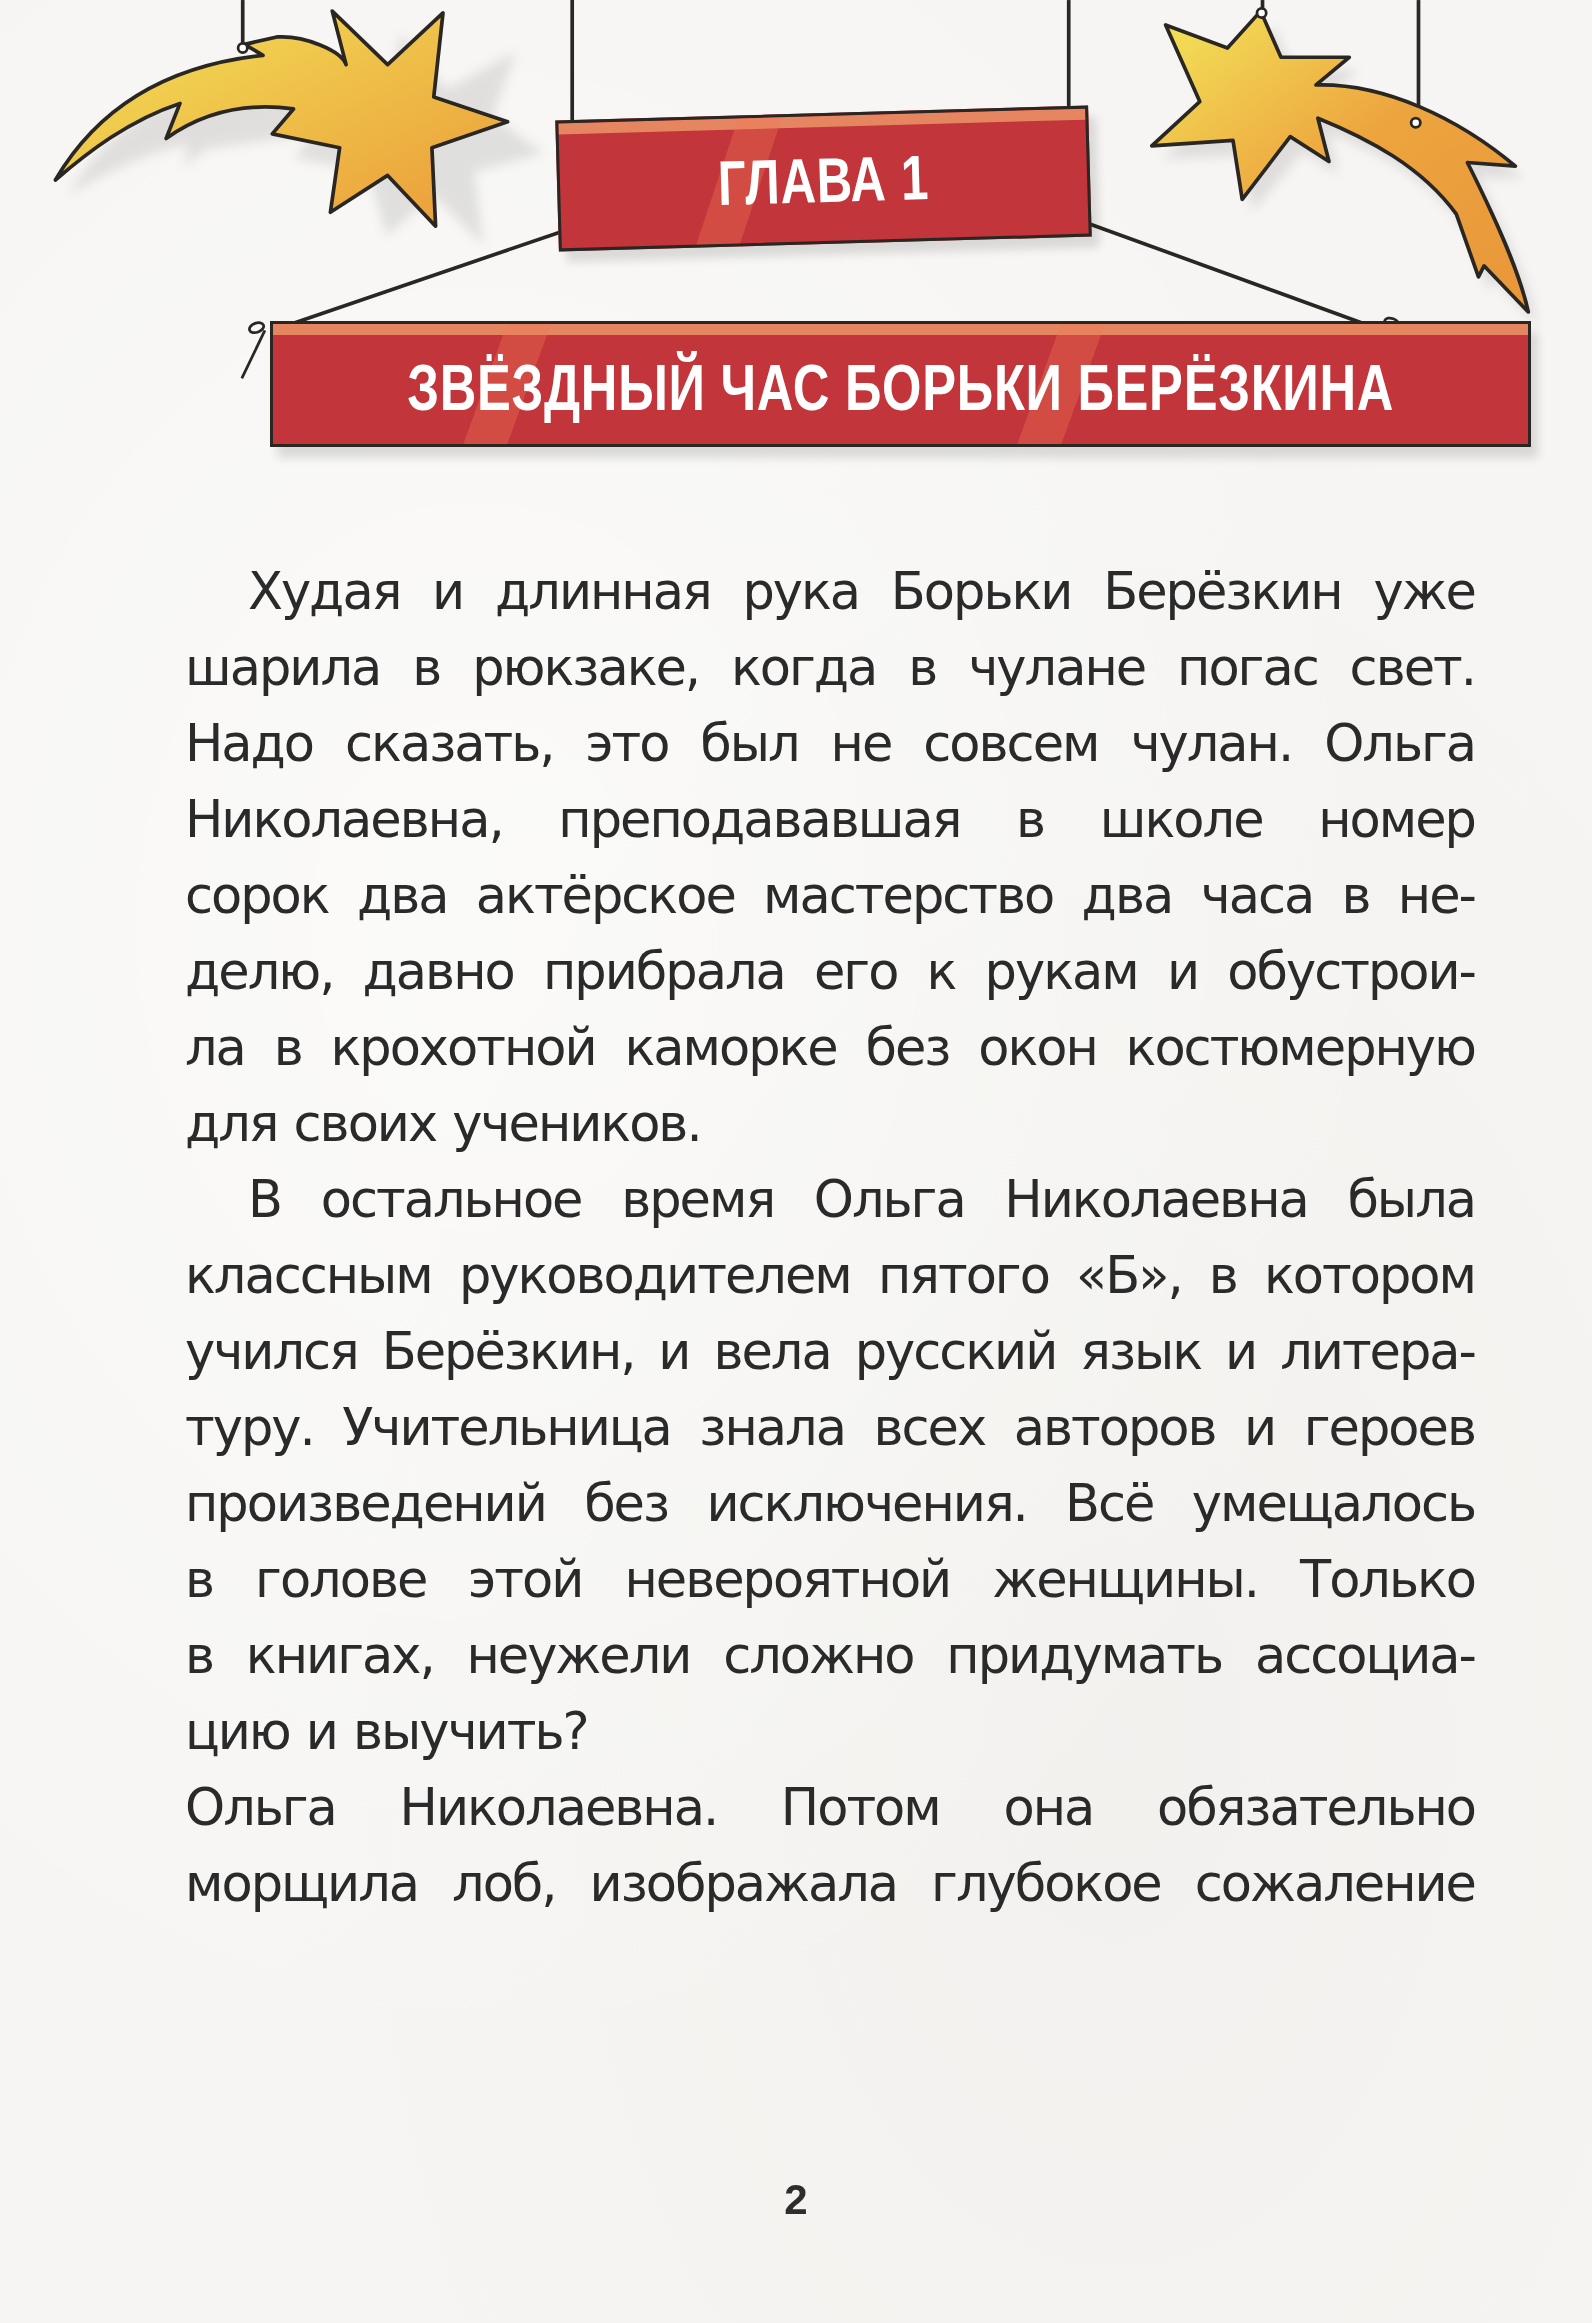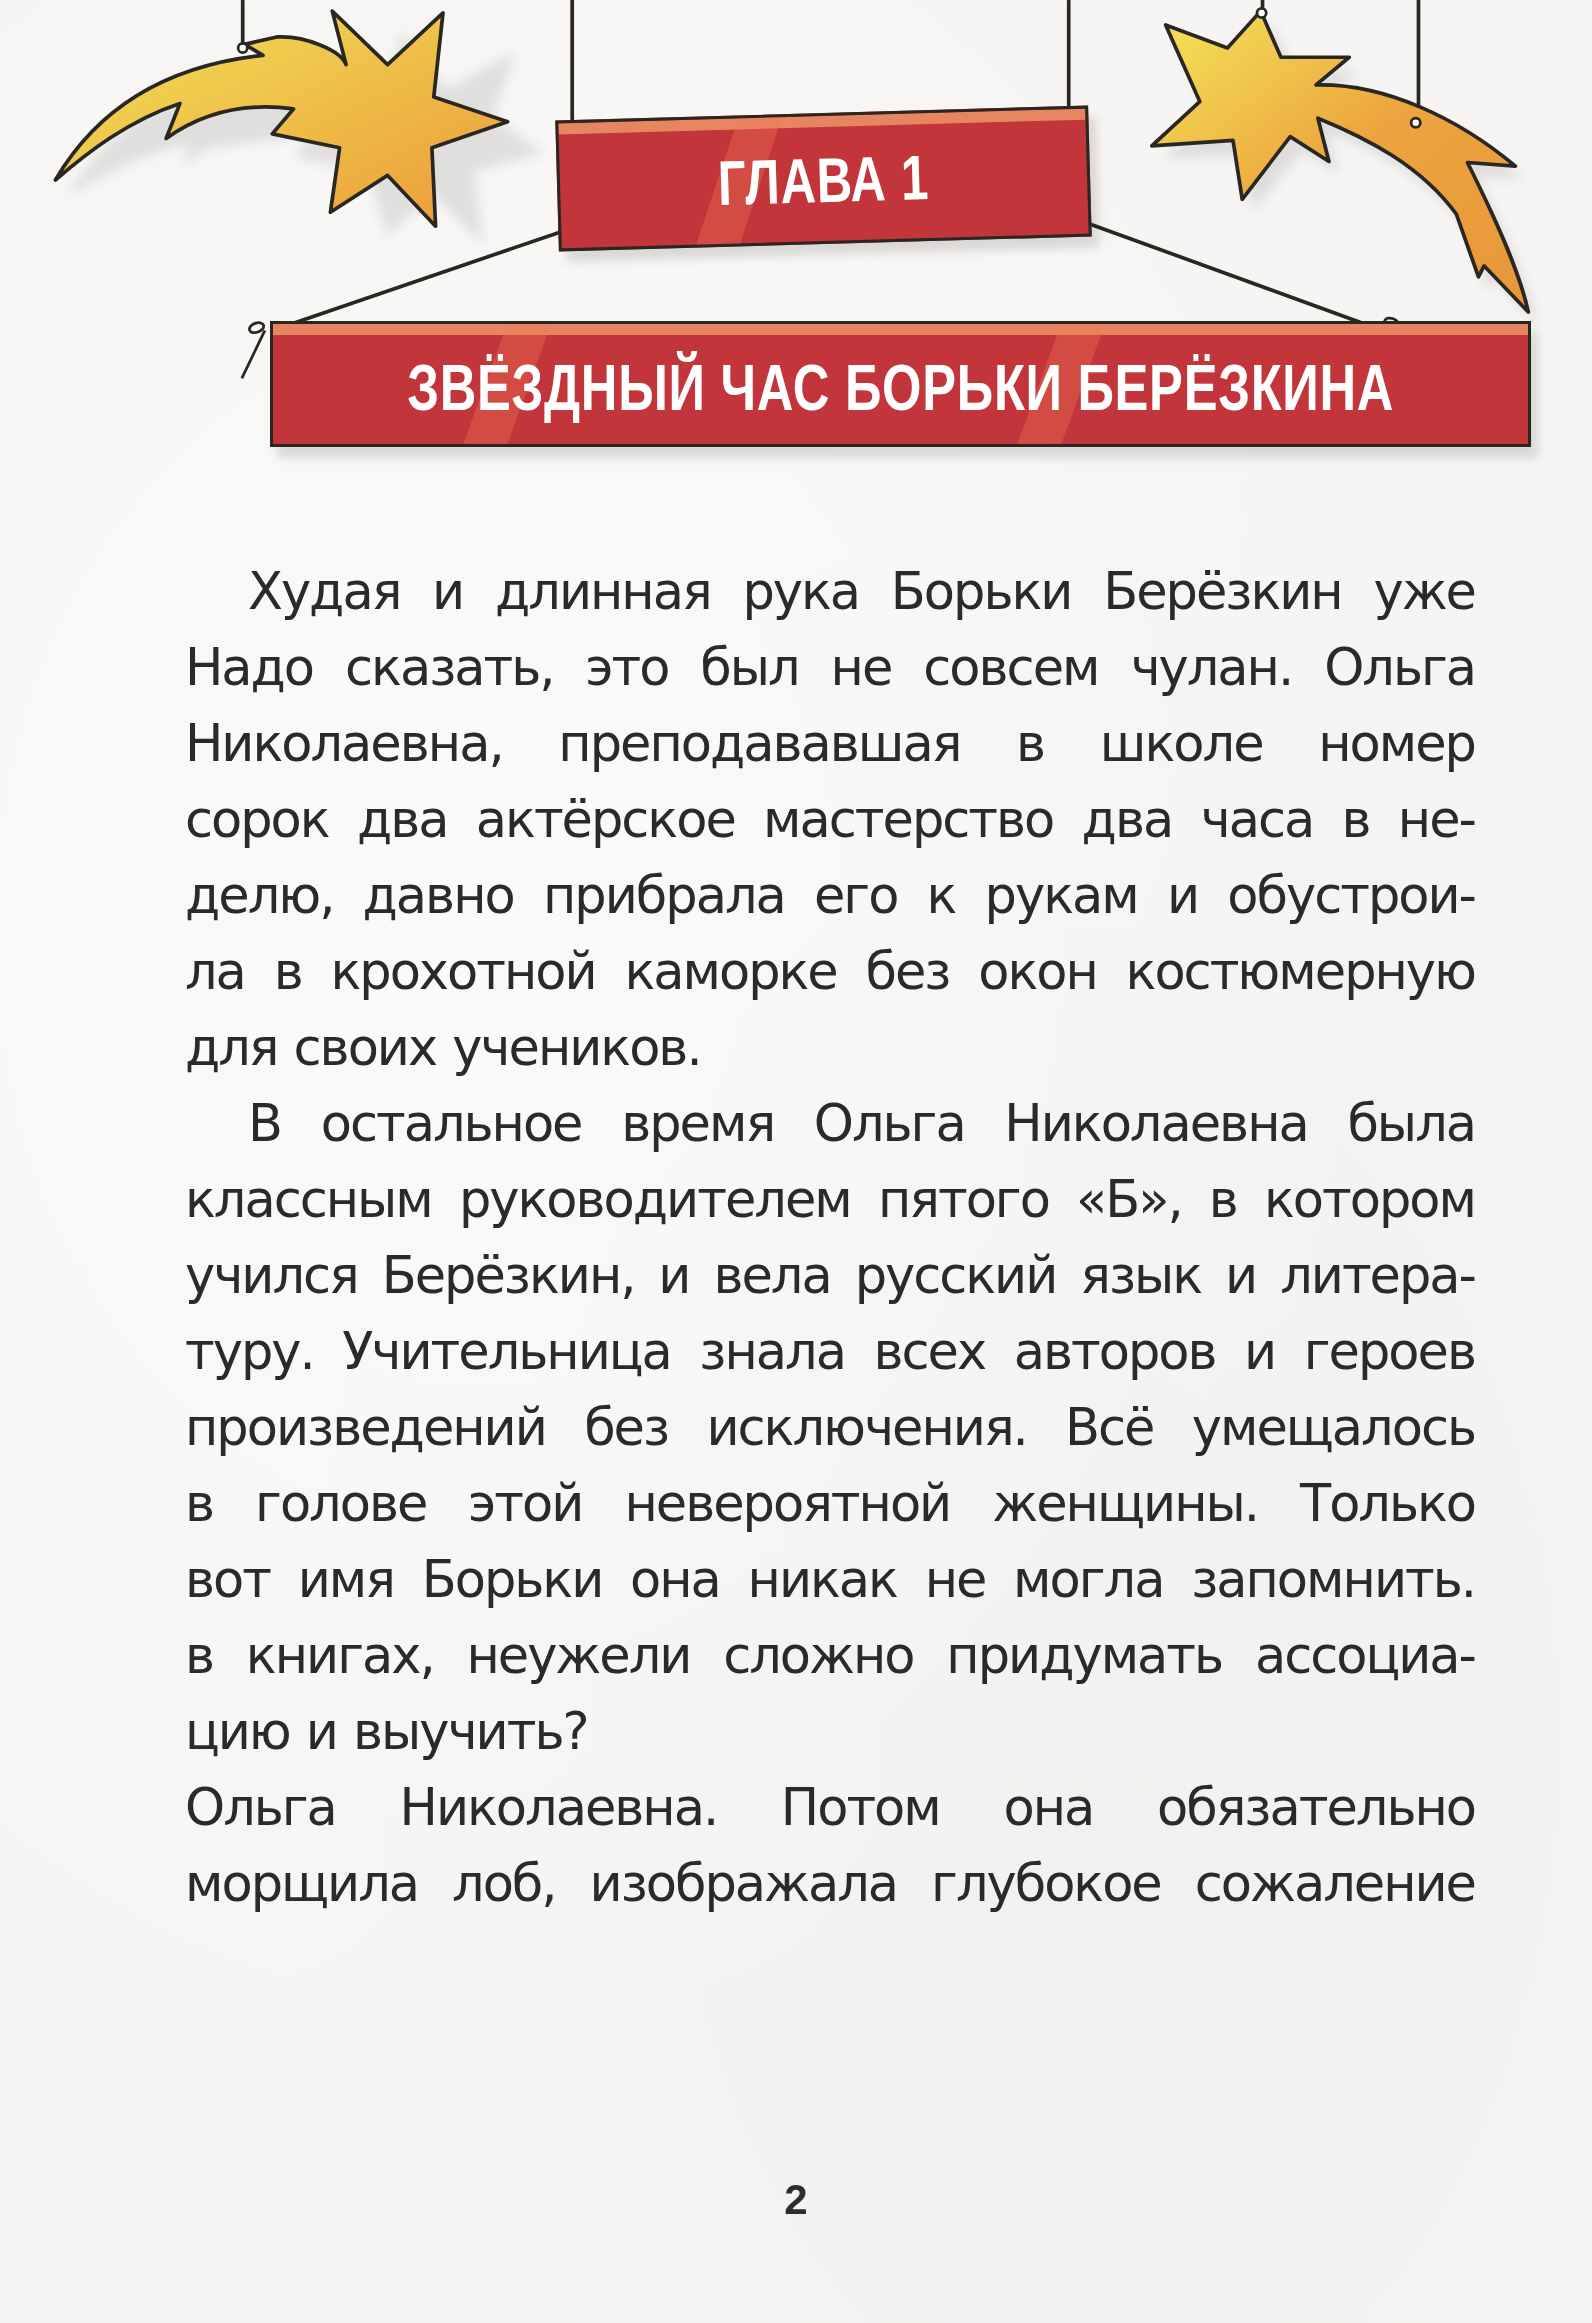--- a/index.html
+++ b/index.html
@@ -191,34 +191,34 @@
   </div>
 
   <div class="banner banner-title">
     <span class="banner-text">ЗВЁЗДНЫЙ ЧАС БОРЬКИ БЕРЁЗКИНА</span>
   </div>
 </div>
 
 <div class="page-text">
 
   <span class="line indent">Худая и длинная рука Борьки Берёзкин уже</span>
+  <span class="line">шарила в рюкзаке, когда в чулане погас свет.</span>
   <span class="line">Надо сказать, это был не совсем чулан. Ольга</span>
   <span class="line">Николаевна, преподававшая в школе номер</span>
   <span class="line">сорок два актёрское мастерство два часа в не-</span>
   <span class="line">делю, давно прибрала его к рукам и обустрои-</span>
   <span class="line">ла в крохотной каморке без окон костюмерную</span>
   <span class="line last">для своих учеников.</span>
 
   <span class="line indent">В остальное время Ольга Николаевна была</span>
   <span class="line">классным руководителем пятого «Б», в котором</span>
   <span class="line">учился Берёзкин, и вела русский язык и литера-</span>
   <span class="line">туру. Учительница знала всех авторов и героев</span>
   <span class="line">произведений без исключения. Всё умещалось</span>
   <span class="line">в голове этой невероятной женщины. Только</span>
-  <span class="line">вот имя Борьки она никак не могла запомнить.</span>
   <span class="line">в книгах, неужели сложно придумать ассоциа-</span>
   <span class="line last">цию и выучить?</span>
 
   <span class="line">Ольга Николаевна. Потом она обязательно</span>
   <span class="line">морщила лоб, изображала глубокое сожаление</span>
 </div>
 
 <div class="page-number">2</div>
 
 

